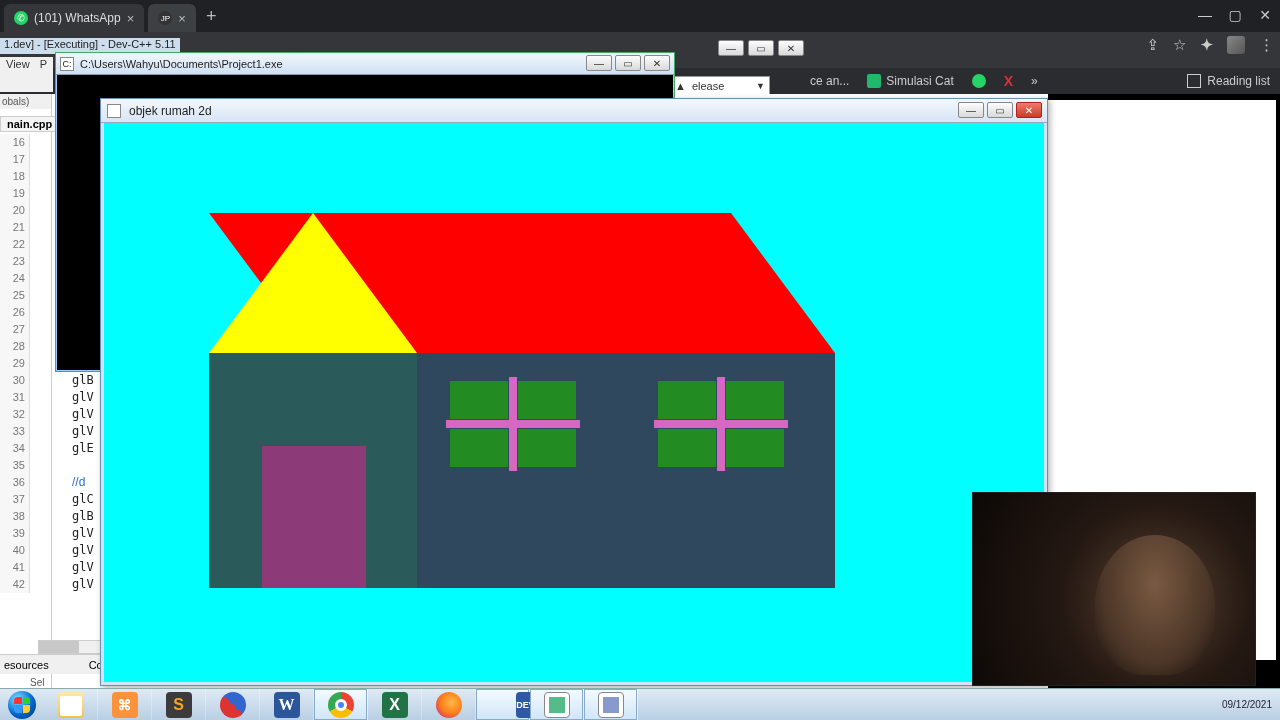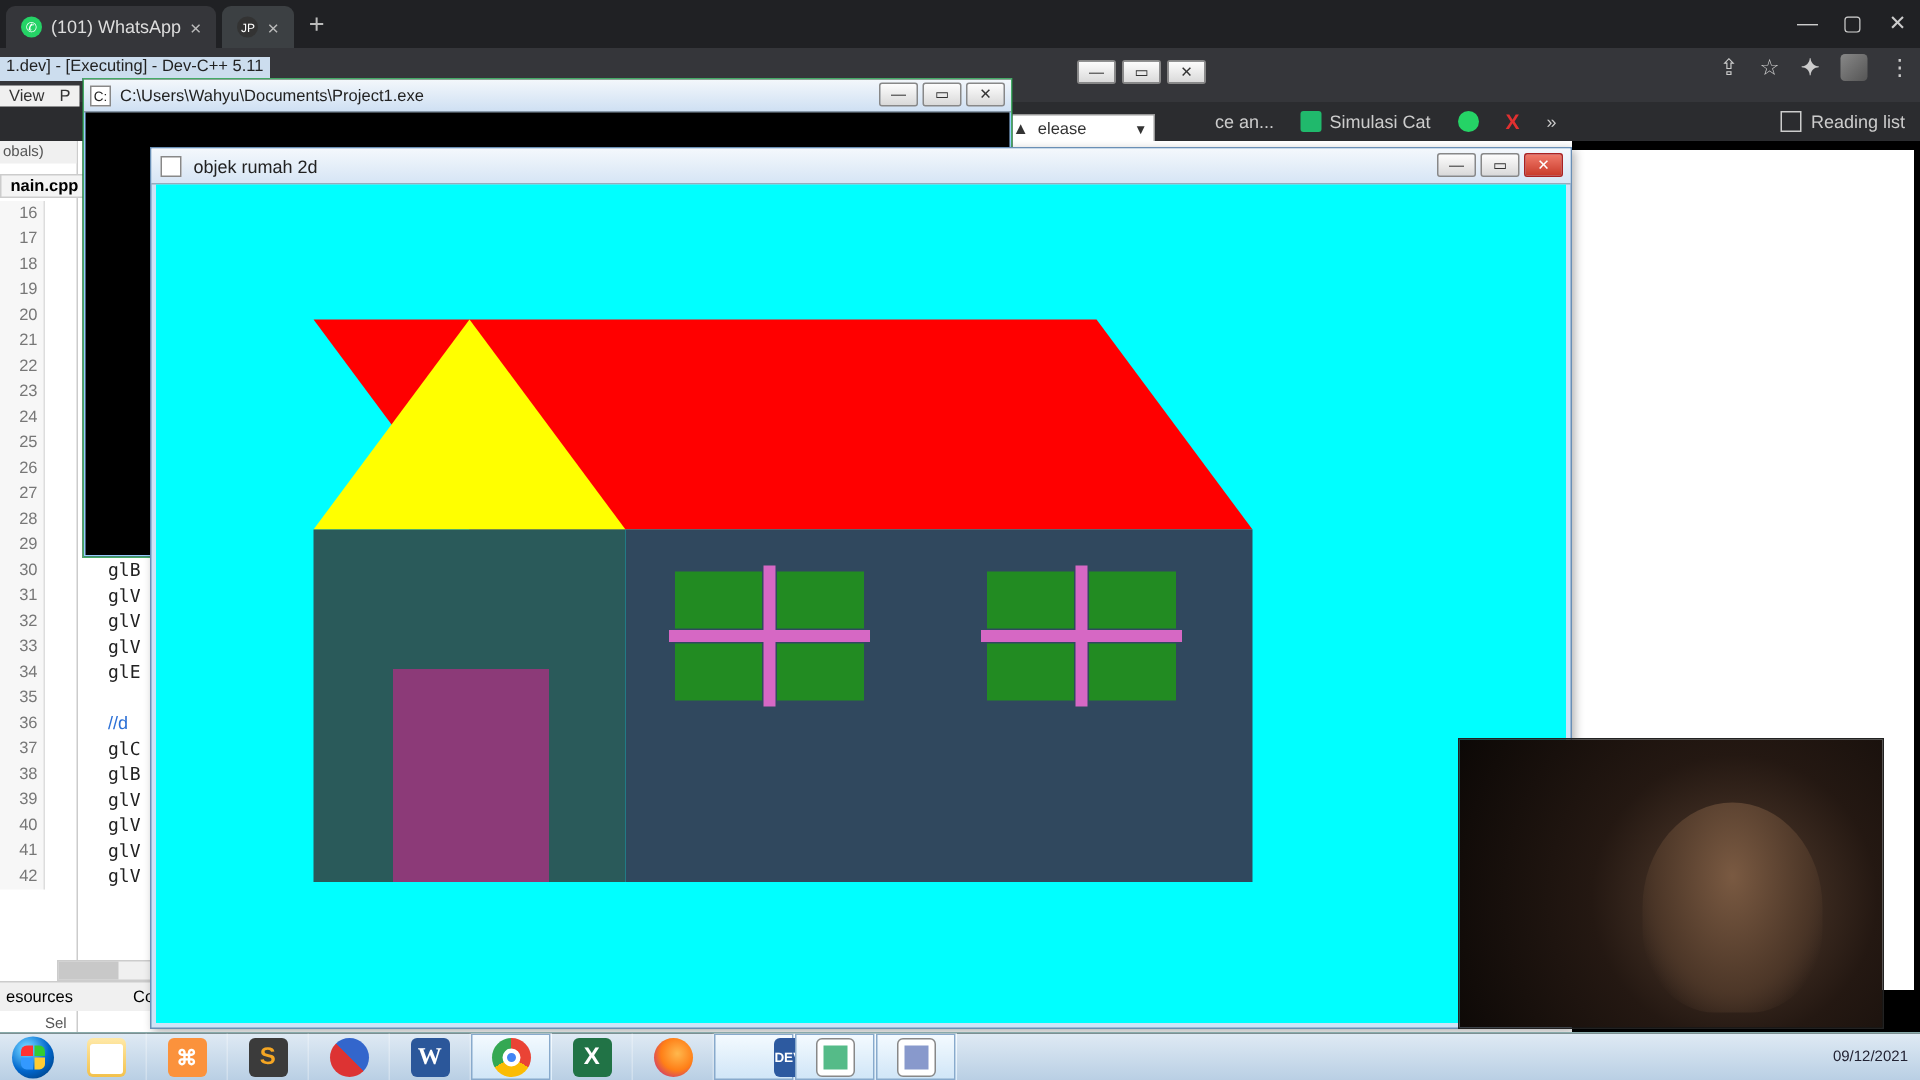--- a/index.html
+++ b/index.html
@@ -23,21 +23,21 @@
   .bm { display: flex; gap: 5px; align-items: center; }
   .bm .ico { width: 14px; height: 14px; border-radius: 2px; }
   .bm .ico.f { background: #20b96c; }
   .bm .ico.w { background: #25d366; border-radius: 50%; }
   .bm .x { color: #e03030; font-weight: bold; font-size: 14px; }
   .rl { margin-left: auto; margin-right: 10px; display: flex; gap: 6px; align-items: center; }
   .rl .ico { width: 14px; height: 14px; border: 1.5px solid #ccc; }
 
   
   .devcpp-title { position: absolute; top: 38px; left: 0; height: 16px; color: #222; font-size: 11px; background: #cde; padding: 0 4px; }
-  .devcpp-menu { position: absolute; top: 57px; left: 0; height: 14px; background: #f0f0f0; font-size: 11px; color: #333; padding: 1px 6px; display: flex; gap: 10px; }
+  .devcpp-menu { position: absolute; top: 57px; left: 0; height: 35px; background: #f0f0f0; font-size: 11px; color: #333; padding: 1px 6px; display: flex; gap: 10px; }
   .devcpp-toolbar { position: absolute; top: 76px; left: 670px; width: 100px; height: 20px; background: #fff; border: 1px solid #999; font-size: 11px; color: #333; display: flex; align-items: center; padding: 0 4px; }
   .devcpp-toolbar .arrow { margin-left: auto; font-size: 9px; }
 
   .devcpp-body { position: absolute; top: 94px; left: 0; width: 1048px; bottom: 32px; background: #fff; }
   .proj-panel { position: absolute; left: 0; top: 0; width: 52px; bottom: 0; background: #fff; border-right: 1px solid #ccc; font-size: 10px; }
   .proj-panel .hdr { background: #f0f0f0; padding: 2px; color: #555; }
   .gutter { position: absolute; left: 0; top: 40px; width: 30px; background: #f7f7f7; border-right: 1px solid #ddd; font-size: 11px; color: #777; text-align: right; padding-right: 4px; line-height: 17px; }
   .code-area { position: absolute; left: 34px; top: 40px; font-family: Consolas, monospace; font-size: 12px; color: #222; line-height: 17px; white-space: pre; }
   .code-area .cm { color: #2a6fd6; }
   .file-tab { position: absolute; left: 0; top: 40px; background: #f4f4f4; border: 1px solid #ccc; font-size: 11px; padding: 1px 6px; font-weight: bold; }

